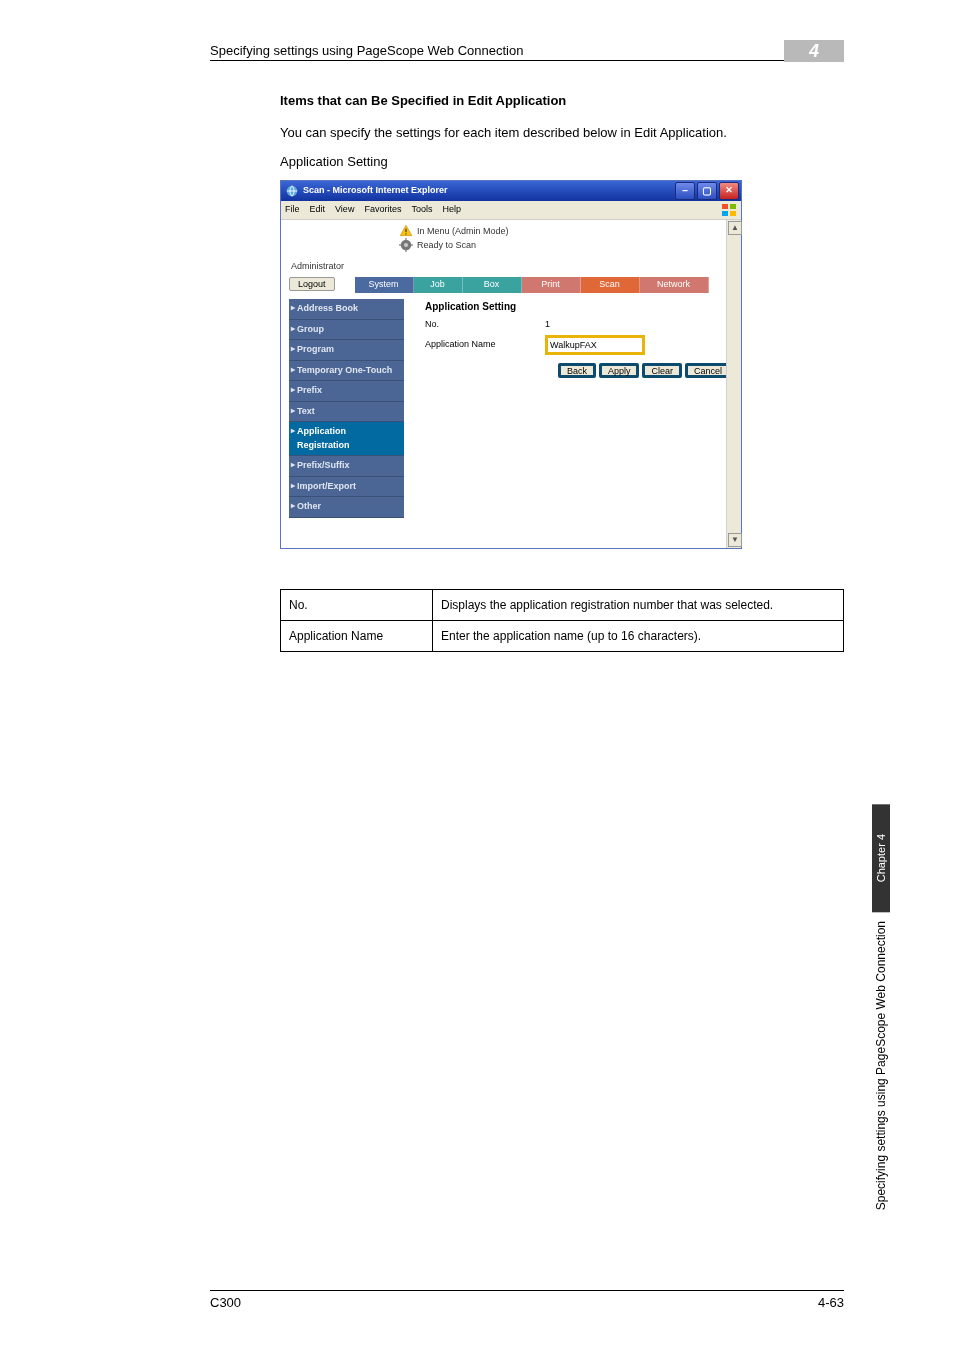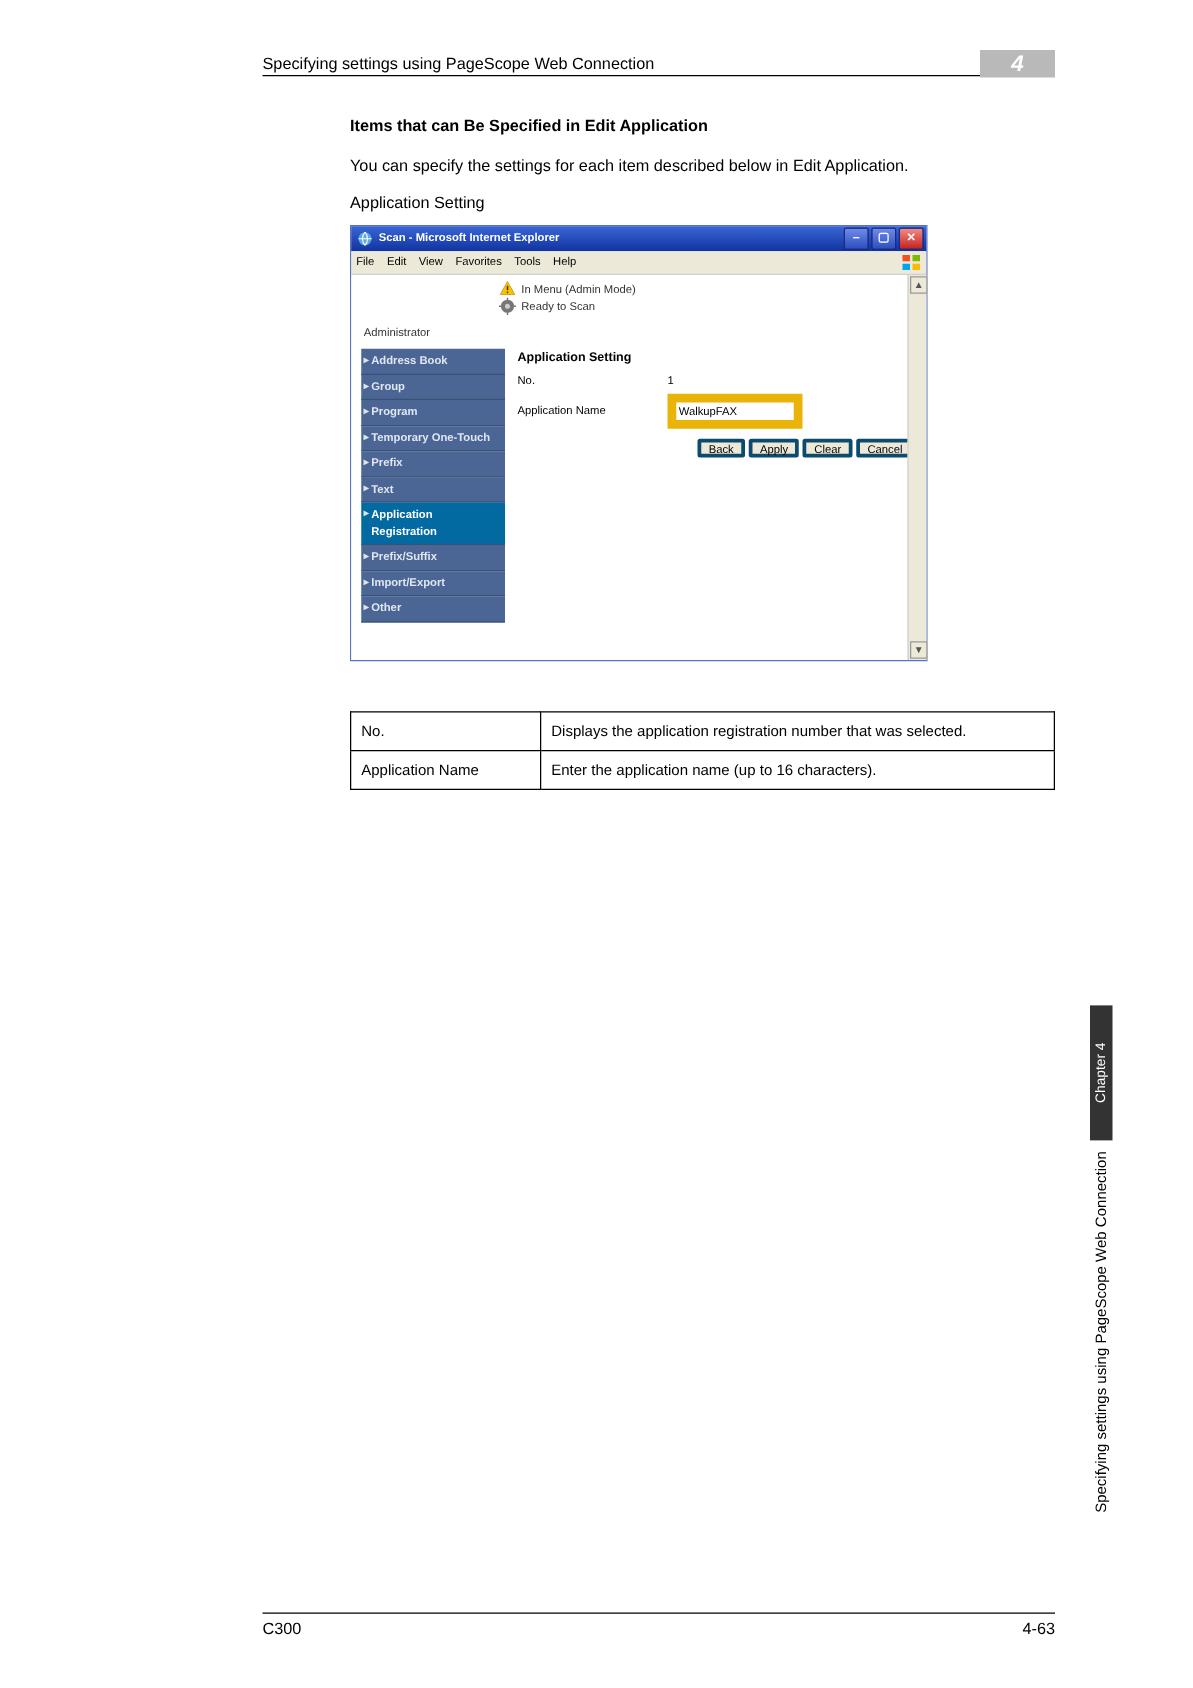--- a/index.html
+++ b/index.html
@@ -176,21 +176,21 @@
     border-right: 1px solid rgba(255,255,255,.3);
   }
   .tab-system  { background:#4a6aa0; flex-basis:58px;}
   .tab-job     { background:#3aa3a0; flex-basis:48px;}
   .tab-box     { background:#3aa3a0; flex-basis:58px;}
   .tab-print   { background:#d0786f; flex-basis:58px;}
   .tab-scan    { background:#e06838; flex-basis:58px;}
   .tab-network { background:#d0786f; flex-basis:68px;}
 
   .main-row {
-    display:flex; margin-top:6px;
+    display:flex; margin-top:6px;gap:11px;
   }
   .side {
     width: 115px;
     display:flex; flex-direction:column;
   }
   .side-item {
     background:#4b6694;
     border-bottom:1px solid #3a5176;
     padding:3px 5px 3px 8px;
     font-size:9px;
@@ -205,21 +205,21 @@
 
   .detail {
     flex:1; padding-left:10px;
     font-size:10px;
   }
   .detail-title { font-weight:bold; font-size:10px; margin-bottom:4px;}
   .detail-row { display:flex; margin:3px 0; align-items:center;}
   .detail-row .lab { width:120px; font-size:9px;}
   .detail-row .val { font-size:9px;}
   .detail input[type=text]{
-    border:7px solid #eab308; height:14px; font-size:9px; width:90px; padding:0 2px;
+    border:3px solid #eab308; height:14px; font-size:9px; width:90px; padding:0 2px;
   }
   .btn-row { margin-top:8px; display:flex; gap:3px; justify-content:flex-end; padding-right:2px;}
   .btn {
     border:3px solid #0c4a6e; background:#ece9d8; border-radius:2px;
     font-size:9px; height:15px; padding:0 6px;
   }
 
   
   .param-table {
     margin-top: 40px;
@@ -357,20 +357,29 @@
                     <rect x="20" y="11" width="4" height="2"></rect>
                   </g>
                 </svg>
             </span>
             <span>Ready to Scan</span>
           </div>
         </div>
 
         <div class="user-row">Administrator</div>
 
+        <div class="tabs-row">
+          <button class="logout-btn">Logout</button>
+          <div class="tab tab-system">System</div>
+          <div class="tab tab-job">Job</div>
+          <div class="tab tab-box">Box</div>
+          <div class="tab tab-print">Print</div>
+          <div class="tab tab-scan">Scan</div>
+          <div class="tab tab-network">Network</div>
+        </div>
 
         <div class="main-row">
           <div class="side">
             <div class="side-item bold">Address Book</div>
             <div class="side-item bold">Group</div>
             <div class="side-item bold">Program</div>
             <div class="side-item bold">Temporary One-Touch</div>
             <div class="side-item bold">Prefix</div>
             <div class="side-item bold">Text</div>
             <div class="side-item bold selected">Application Registration</div>

